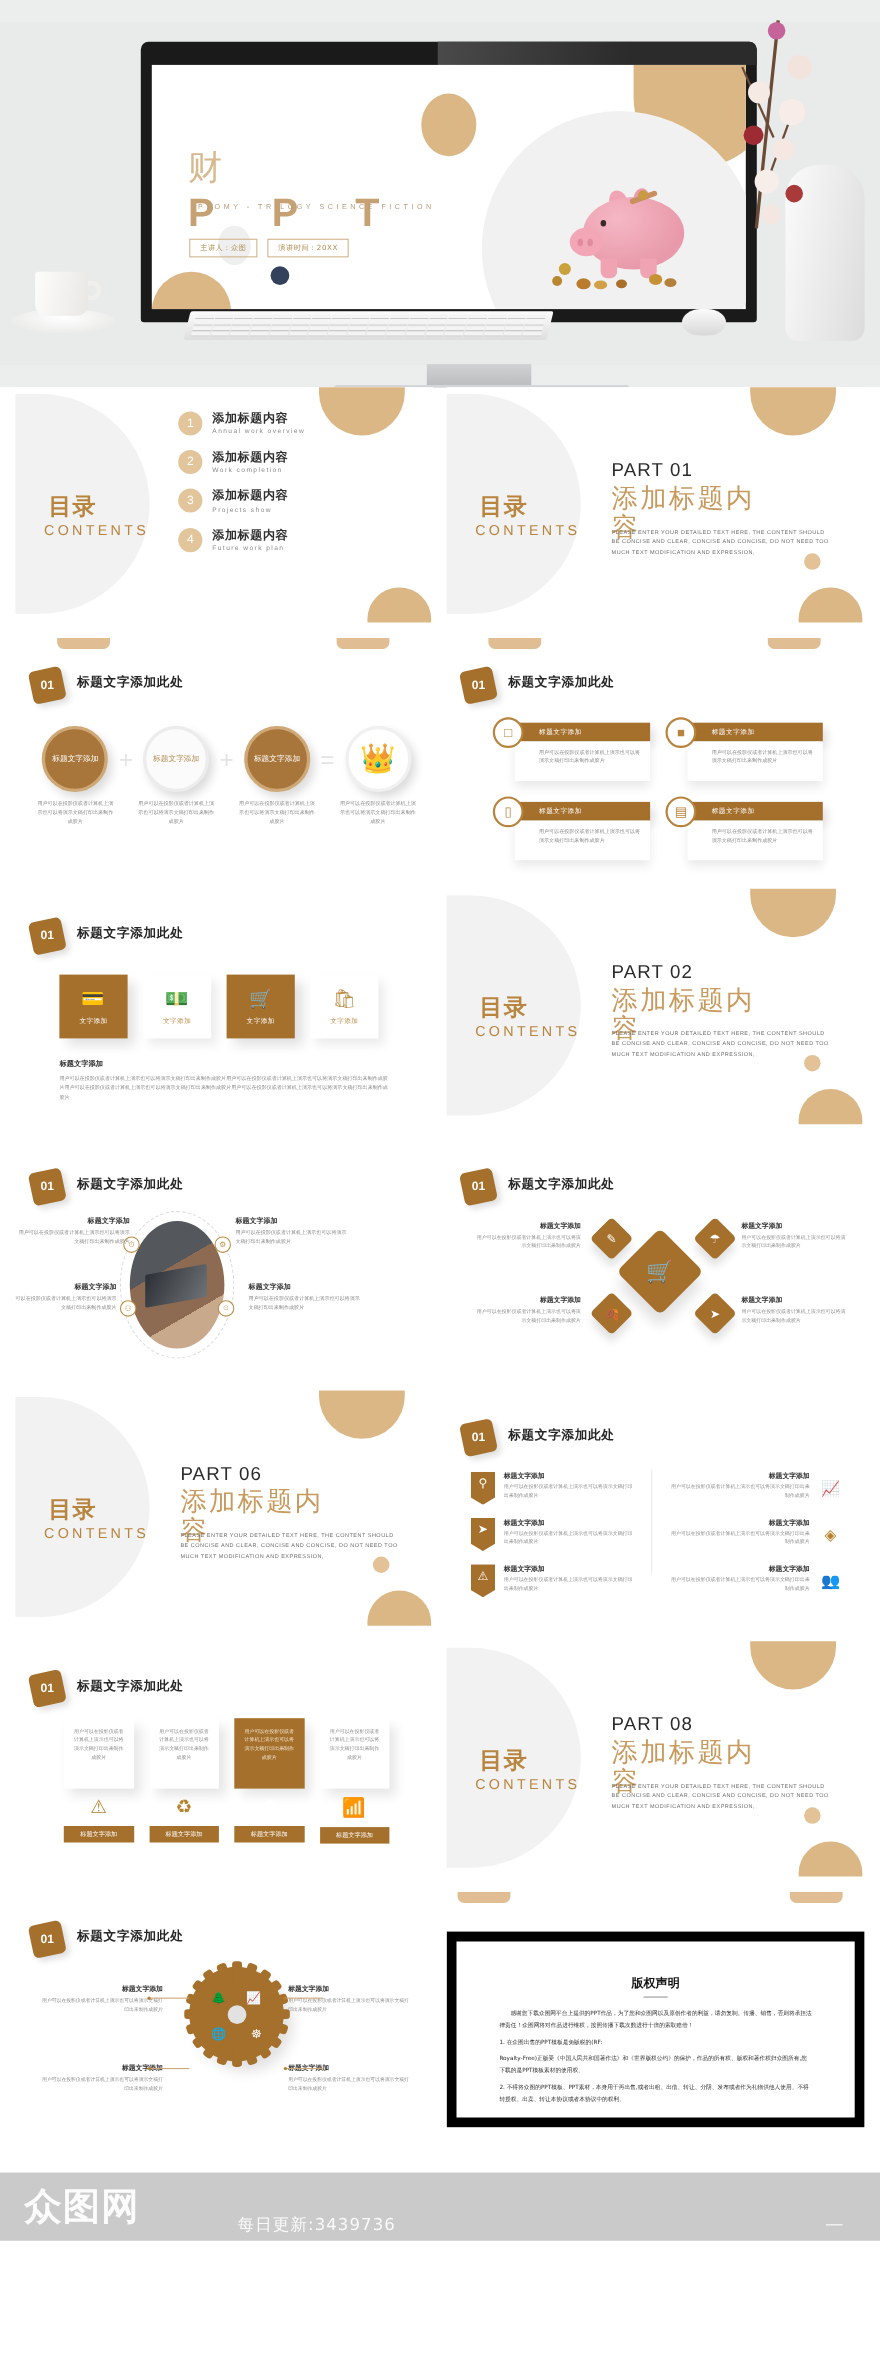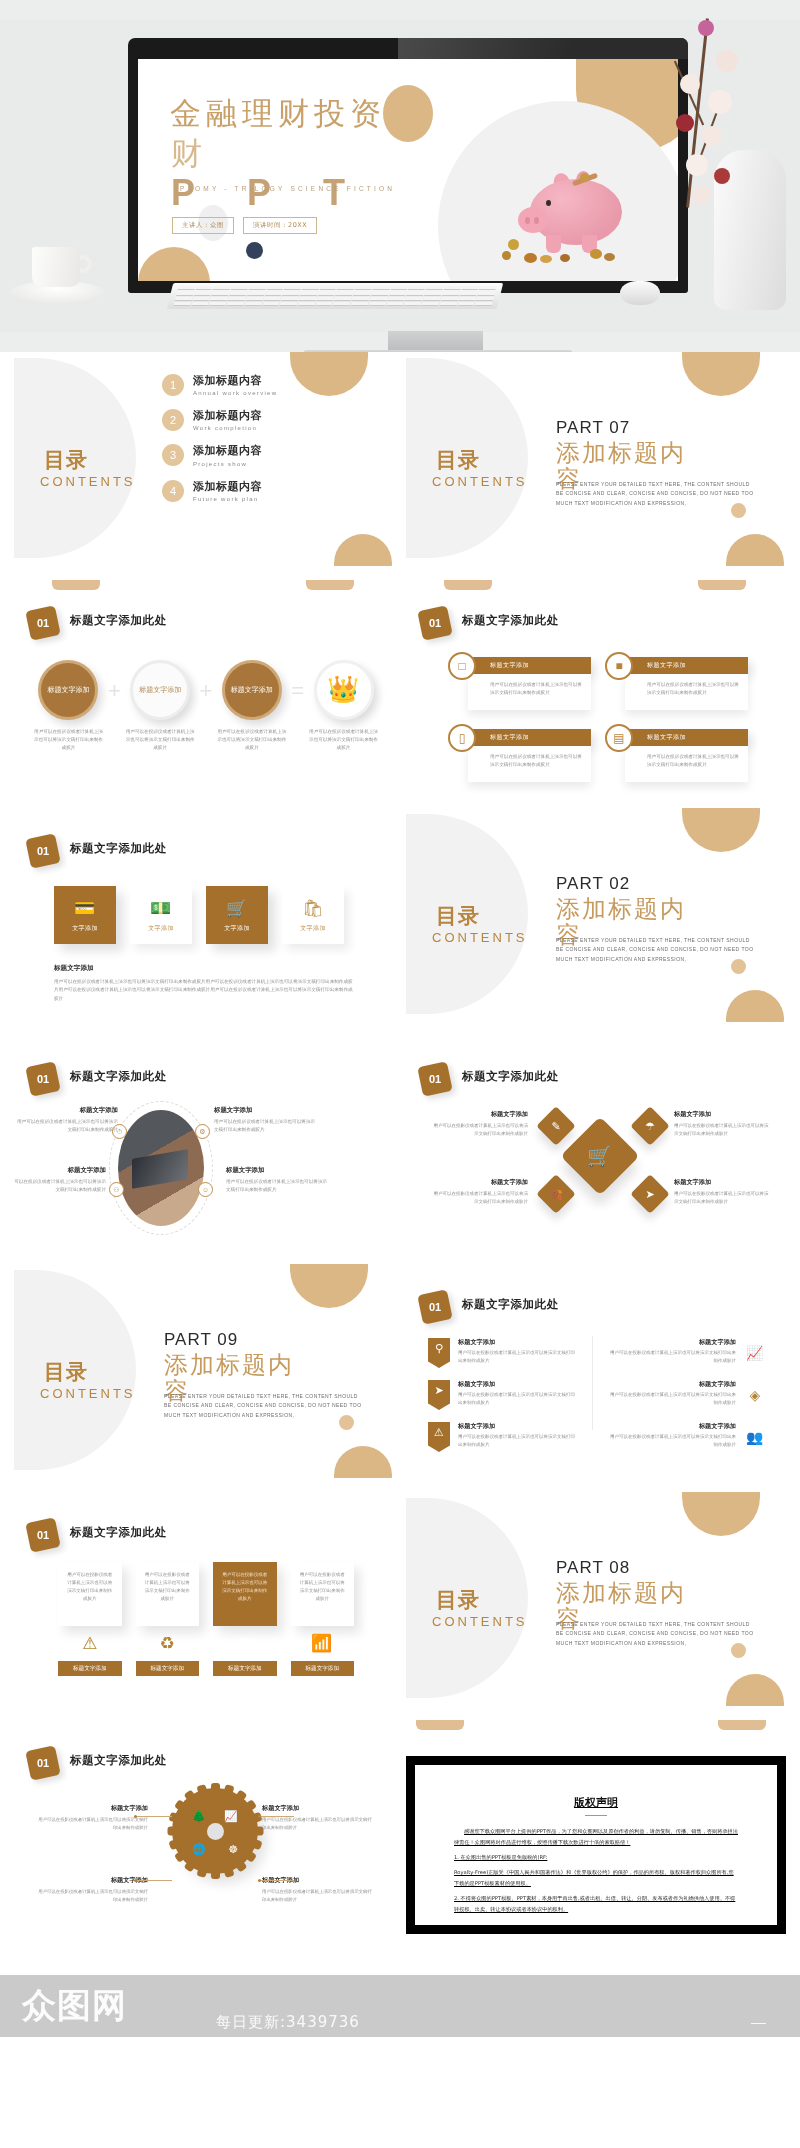--- a/index.html
+++ b/index.html
@@ -239,21 +239,21 @@
      background:#e2e2e2; border-radius:50%; z-index:3;}
   .gear-ico { position:absolute; color:#fff; font-size:11px; z-index:3; }
   .gtxt { position:absolute; width:112px; }
   .gtxt b { font-size:6.2px; color:#2e2e2e; display:block; }
   .gtxt p { font-size:4.4px; color:#8c8c8c; line-height:1.8; margin-top:3px; }
   .lead { position:absolute; height:1px; background:#cfa877; }
   .leaddot { position:absolute; width:3px; height:3px; border-radius:50%; background:#b5832f; }
 
   
   .cr { position:absolute; inset:0; background:#000; padding:9px; }
-  .cr-inner { position:absolute; inset:9px; background:#fff; padding:16px 39px;text-decoration:underline; }
+  .cr-inner { position:absolute; inset:9px; background:#fff; padding:16px 39px; }
   .cr-h { text-align:center; font-size:11px; font-weight:700; color:#111; margin-top:14px;
      font-family:"DejaVu Sans",sans-serif;}
   .cr-rule { width:22px; height:1px; background:#999; margin:5px auto 10px; }
   .cr-p { font-size:5.2px; color:#2b2b2b; line-height:2.1; text-indent:10px;
      font-family:"DejaVu Sans",sans-serif;}
   .cr-p2 { font-size:5.2px; color:#2b2b2b; line-height:2.1; margin-top:4px;
      font-family:"DejaVu Sans",sans-serif;}
 
   
   .wm { position:absolute; left:0; top:1975px; width:800px; height:62px;
@@ -279,21 +279,20 @@
       <div class="bezel-glare"></div>
       <div class="screen">
         <div class="s-big-tan"></div>
         <div class="s-ell-tan"></div>
         <div class="s-grey-arc"></div>
         <div class="s-sm-grey"></div>
         <div class="s-navy"></div>
         <div class="s-bl-tan"></div>
 
         <div class="s-title-wrap">
-          <div class="s-title2 cjk">金融理财投资</div>
         </div>
         <div class="s-title2 cjk" style="position:absolute;left:33px;top:80px;color:#d7b98e;">财</div>
         <div class="s-ppt">PPT</div>
         <div class="s-sub">PSOMY - TRILOGY SCIENCE FICTION</div>
         <div class="s-meta">
           <span class="cjk">主讲人：众图</span>
           <span class="cjk">演讲时间：20XX</span>
         </div>
 
         <div class="piggy">
@@ -469,21 +468,21 @@
       <div class="slide">
         <div class="grey-blob"></div>
         <div class="tan-half-tr"></div>
         <div class="tan-circ-br"></div>
         <div class="tan-dot"></div>
         <div class="cont-mark">
           <div class="cont-cn cjk">目录</div>
           <div class="cont-en">CONTENTS</div>
         </div>
         <div class="part-wrap">
-          <div class="part-no">PART 07</div>
+          <div class="part-no">PART 01</div>
           <div class="part-cn cjk">添加标题内</div>
           <div class="part-cn2 cjk">容</div>
         </div>
         <div class="part-desc">PLEASE ENTER YOUR DETAILED TEXT HERE, THE CONTENT SHOULD BE CONCISE AND CLEAR, CONCISE AND CONCISE, DO NOT NEED TOO MUCH TEXT MODIFICATION AND EXPRESSION,</div>
       </div>
     </div>
 
     <div class="row">
 
       <div class="slide">
@@ -676,21 +675,21 @@
       <div class="slide">
         <div class="grey-blob"></div>
         <div class="tan-half-tr"></div>
         <div class="tan-circ-br"></div>
         <div class="tan-dot"></div>
         <div class="cont-mark">
           <div class="cont-cn cjk">目录</div>
           <div class="cont-en">CONTENTS</div>
         </div>
         <div class="part-wrap">
-          <div class="part-no">PART 09</div>
+          <div class="part-no">PART 06</div>
           <div class="part-cn cjk">添加标题内</div>
           <div class="part-cn2 cjk">容</div>
         </div>
         <div class="part-desc">PLEASE ENTER YOUR DETAILED TEXT HERE, THE CONTENT SHOULD BE CONCISE AND CLEAR, CONCISE AND CONCISE, DO NOT NEED TOO MUCH TEXT MODIFICATION AND EXPRESSION,</div>
       </div>
 
       <div class="slide">
         <div class="badge">
             <span>01</span>
           </div>

